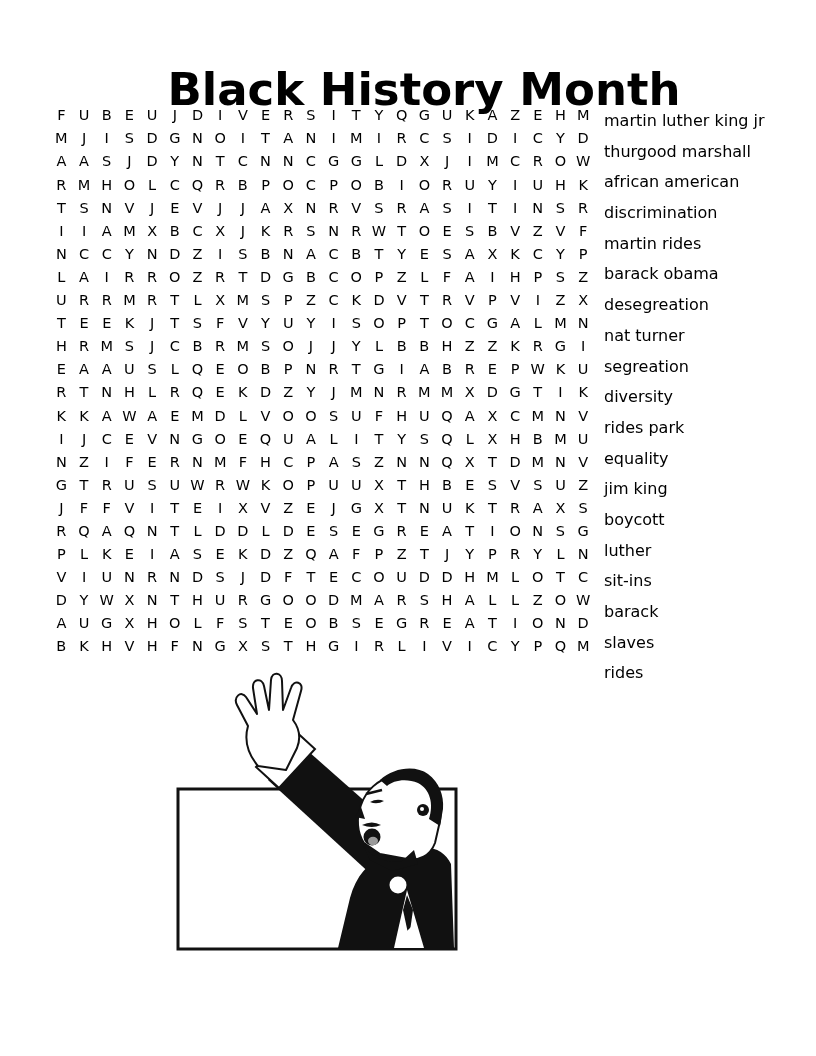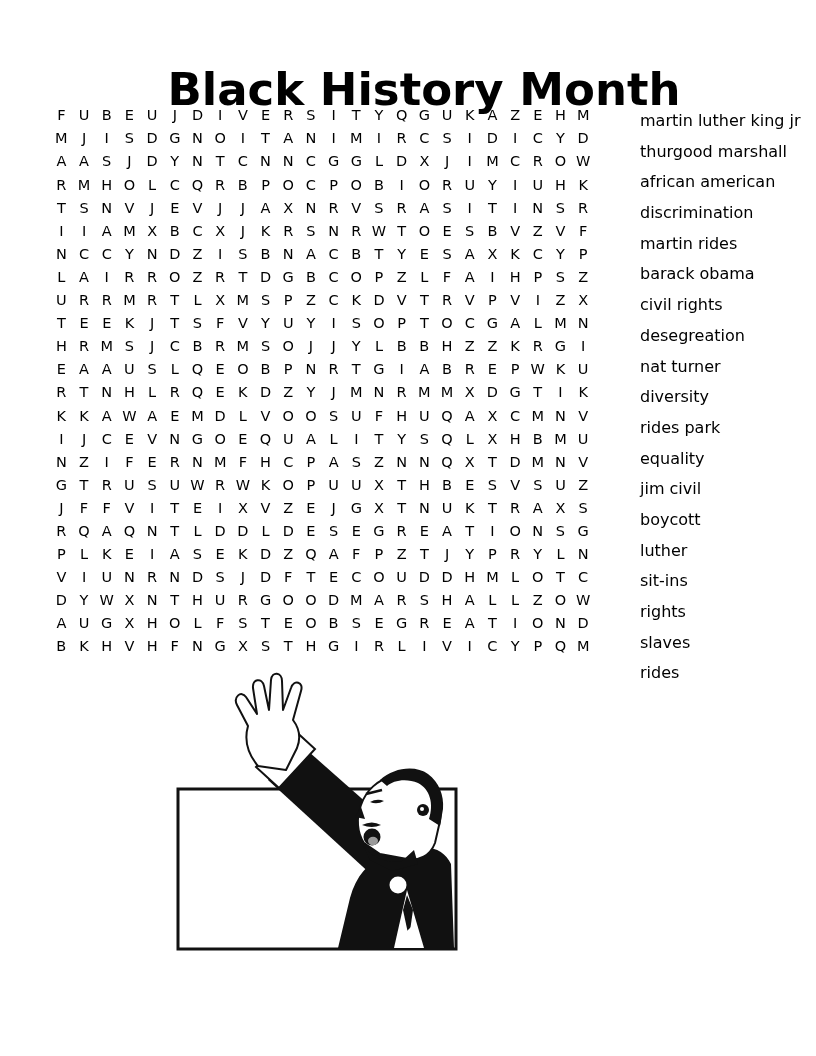--- a/index.html
+++ b/index.html
@@ -46,21 +46,20 @@
     position: absolute;
     left: 604px;
     top: 106px;
     font-size: 16px;
     font-weight: 400;
   }
   .word-item {
     height: 30.7px;
     line-height: 30.7px;
     white-space: nowrap;
-    margin-left: 36px;
   }
   .art {
     position: absolute;
     left: 160px;
     top: 658px;
     width: 320px;
     height: 302px;
   }
   .art svg { display: block; width: 100%; height: 100%; }
 </style>
@@ -648,31 +647,31 @@
     <span class="cell">M</span>
   </div>
 
 <div class="word-list">
     <div class="word-item">martin luther king jr</div>
     <div class="word-item">thurgood marshall</div>
     <div class="word-item">african american</div>
     <div class="word-item">discrimination</div>
     <div class="word-item">martin rides</div>
     <div class="word-item">barack obama</div>
-    <div class="word-item">civil rights</div>
     <div class="word-item">desegreation</div>
     <div class="word-item">nat turner</div>
+    <div class="word-item">segreation</div>
     <div class="word-item">diversity</div>
     <div class="word-item">rides park</div>
     <div class="word-item">equality</div>
-    <div class="word-item">jim civil</div>
+    <div class="word-item">jim king</div>
     <div class="word-item">boycott</div>
     <div class="word-item">luther</div>
     <div class="word-item">sit-ins</div>
-    <div class="word-item">rights</div>
+    <div class="word-item">barack</div>
     <div class="word-item">slaves</div>
     <div class="word-item">rides</div>
   </div>
 
 <div class="art">
   <svg viewBox="0 0 320 302" xmlns="http://www.w3.org/2000/svg">
 
     <rect x="18" y="131" width="278" height="160" fill="#ffffff" stroke="#111111" stroke-width="3"></rect>
 
     <path fill="#111111" d="M 178,290 L 190,240 C 196,218 208,204 226,197 L 252,191 C 272,186 285,193 291,206 L 294,290 Z"></path>

